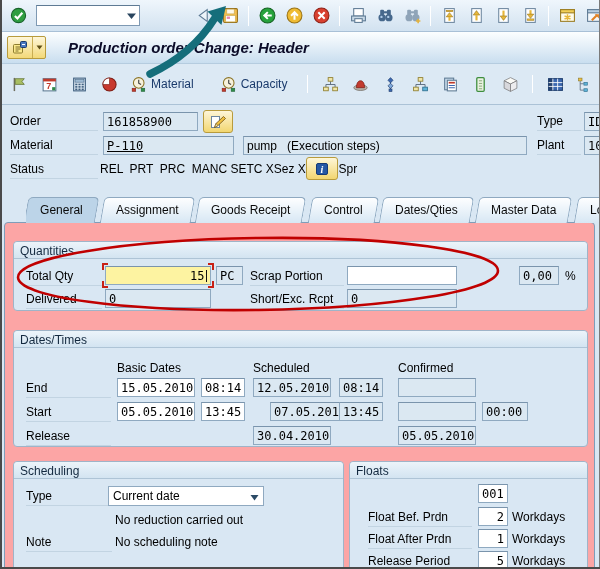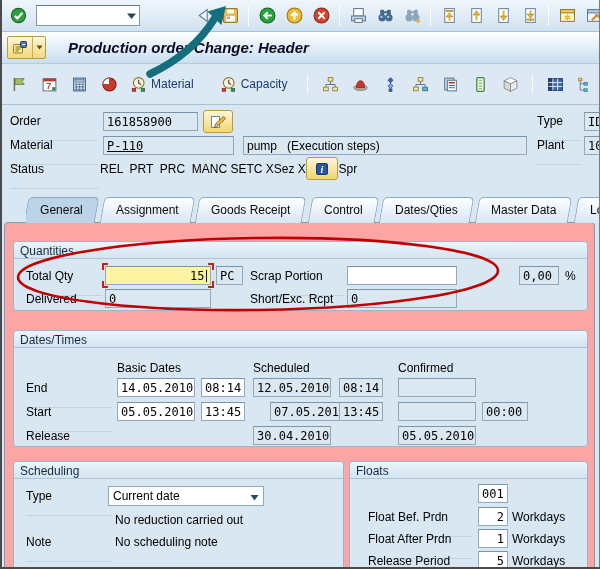--- a/index.html
+++ b/index.html
@@ -34,21 +34,21 @@
     background:#DCE9F4; border-bottom:1px solid #ABC2D6;
     display:flex; align-items:center; padding-left:8px; gap:8px; }
   .abtn { width:22px; height:24px; display:flex; align-items:center; justify-content:center; flex:0 0 auto; }
   .abtn-labeled { display:flex; align-items:center; gap:4px; height:24px; flex:0 0 auto; padding:0 2px; }
   .abtn-labeled .albl { font-size:12px; color:#1A3A6B; }
 
   
   .form-area { position:absolute; left:0; top:105px; width:600px; height:92px; }
   .abs { position:absolute; }
   .lbl { font-size:12px; color:#000; white-space:pre; }
-  .lbl-u { border-bottom:1px solid #C2D4E2; padding-bottom:12px; }
+  .lbl-u { border-bottom:1px solid #C2D4E2; padding-bottom:2px; }
   .fld { position:absolute; height:19px; font:12px "DejaVu Sans Mono",monospace; line-height:16px;
     padding:1px 3px; background:#DBE8F2; border:1px solid #8FA9C0; border-top-color:#7A94AC;
     color:#000; overflow:hidden; white-space:pre; }
   .fld.w { background:#fff; }
   .fld.y { background:#FDF3A1; }
   .fld.sans { font-family:Liberation Sans, sans-serif; }
   .fld.ra { text-align:right; }
   .fld.ul { text-decoration:underline; }
   .tool-btn { position:absolute; display:flex; align-items:center; justify-content:center;
     background:linear-gradient(#FEF6D8,#F2D670); border:1px solid #B89B3C; border-radius:3px; }
@@ -440,21 +440,21 @@
 
     <div class="groupbox" style="left:8px;top:107px;width:575px;height:117px">
       <div class="gb-title">
           <span>Dates/Times</span>
         </div>
       <span class="abs lbl" style="left:103px;top:30px">Basic Dates</span>
       <span class="abs lbl" style="left:239px;top:30px">Scheduled</span>
       <span class="abs lbl" style="left:384px;top:30px">Confirmed</span>
 
       <span class="abs lbl lbl-u" style="left:12px;top:50px;width:85px">End</span>
-      <span class="fld w" style="left:103px;top:47px;width:78px">14.05.2010</span>
+      <span class="fld w" style="left:103px;top:47px;width:78px">15.05.2010</span>
       <span class="fld w" style="left:187px;top:47px;width:44px">08:14</span>
       <span class="fld" style="left:239px;top:47px;width:78px">12.05.2010</span>
       <span class="fld" style="left:325px;top:47px;width:44px">08:14</span>
       <span class="fld" style="left:384px;top:47px;width:78px"></span>
 
       <span class="abs lbl lbl-u" style="left:12px;top:74px;width:85px">Start</span>
       <span class="fld w" style="left:103px;top:71px;width:78px">05.05.2010</span>
       <span class="fld w" style="left:187px;top:71px;width:44px">13:45</span>
       <span class="fld" style="left:256px;top:71px;width:78px">07.05.2010</span>
       <span class="fld" style="left:325px;top:71px;width:44px">13:45</span>

